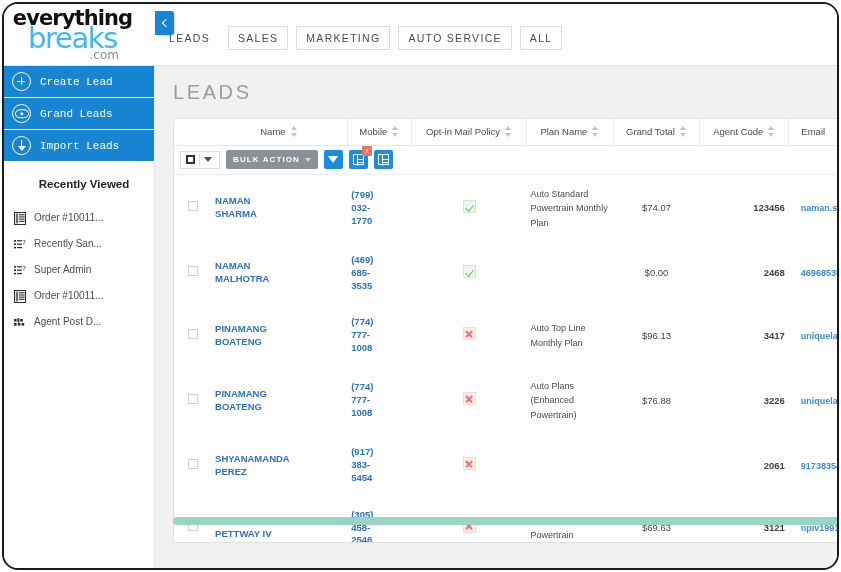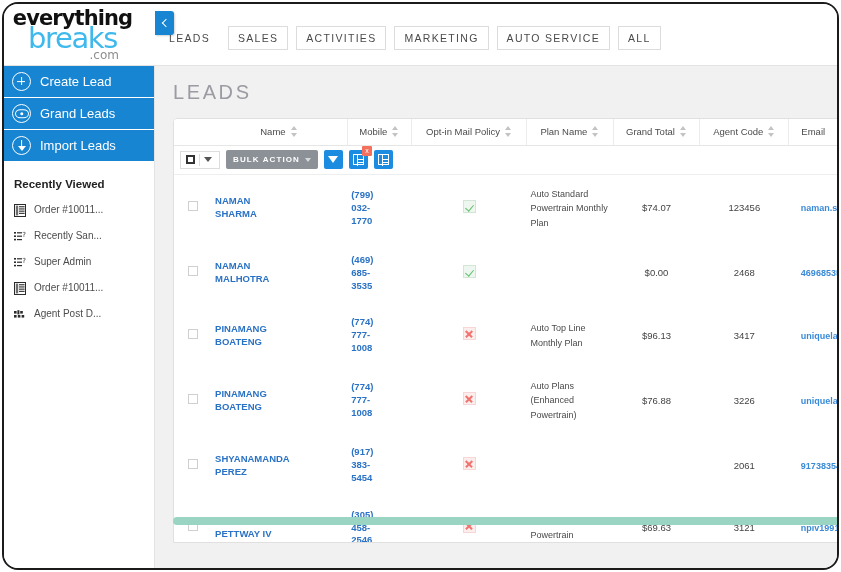--- a/index.html
+++ b/index.html
@@ -96,22 +96,23 @@
   }
   .side-action .circ {
     width: 19px; height: 19px;
     border: 1.6px solid #ffffff;
     border-radius: 50%;
     margin-right: 9px;
     flex: 0 0 auto;
     position: relative;
   }
   .side-action .lbl {
-    font-size: 13px;
+    font-size: 11px;
     color: #ffffff;
+    font-family: Liberation Mono, monospace;
   }
 
   
   .g-plus::before, .g-plus::after {
     content: ""; position: absolute; background: #ffffff;
   }
   .g-plus::before { left: 50%; top: 3.5px; width: 1.8px; height: 8.5px; transform: translateX(-50%); }
   .g-plus::after  { top: 50%; left: 3.5px; height: 1.8px; width: 8.5px; transform: translateY(-50%); }
 
   
@@ -157,23 +158,24 @@
   }
   #collapse-btn .chev {
     width: 6px; height: 6px;
     border-left: 1.8px solid #ffffff;
     border-bottom: 1.8px solid #ffffff;
     transform: rotate(45deg);
     margin-left: 2px;
   }
 
   #recent-title {
-    margin: 16px 0 6px 10px;
+    margin: 16px 0 14px 10px;
     font-size: 11.5px; font-weight: bold;
     color: #232323;
+    text-align: center;
   }
   .recent-item {
     display: flex; align-items: center;
     height: 26px;
     padding-left: 10px;
     cursor: pointer;
   }
   .recent-item .ri-lbl {
     font-size: 10px;
     color: #4c4c4c;
@@ -338,21 +340,21 @@
     vertical-align: middle;
     border-bottom: none;
     line-height: 1.45;
   }
   .c-check { width: 30px; text-align: center; }
   .c-name  { width: 110px; }
   .c-mobile{ width: 52px; }
   .c-optin { width: 93px; text-align: center; }
   .c-plan  { width: 70px; }
   .c-total { width: 70px; text-align: center; }
-  .c-agent { width: 72px; text-align: center; }
+  .c-agent { width: 72px; text-align: right; font-weight: bold; }
   .c-email { width: 190px; padding-left: 12px; }
 
   .row-chk {
     width: 10px; height: 10px;
     border: 1px solid #cfcfcf;
     background: #ffffff;
     display: inline-block;
     cursor: pointer;
   }
   .name-link {
@@ -430,21 +432,20 @@
 
     <div id="logo">
       <span class="l1">everything</span>
       <span class="l2">breaks</span>
       <span class="l3">.com</span>
     </div>
 
     <div id="nav">
       <div class="navtab active">LEADS</div>
       <div class="navtab">SALES</div>
-      <div class="navtab">ACTIVITIES</div>
       <div class="navtab">MARKETING</div>
       <div class="navtab">AUTO SERVICE</div>
       <div class="navtab">ALL</div>
     </div>
   </div>
 
   <div id="sidebar">
 
     <div class="side-action">
       <span class="circ g-plus"></span>

